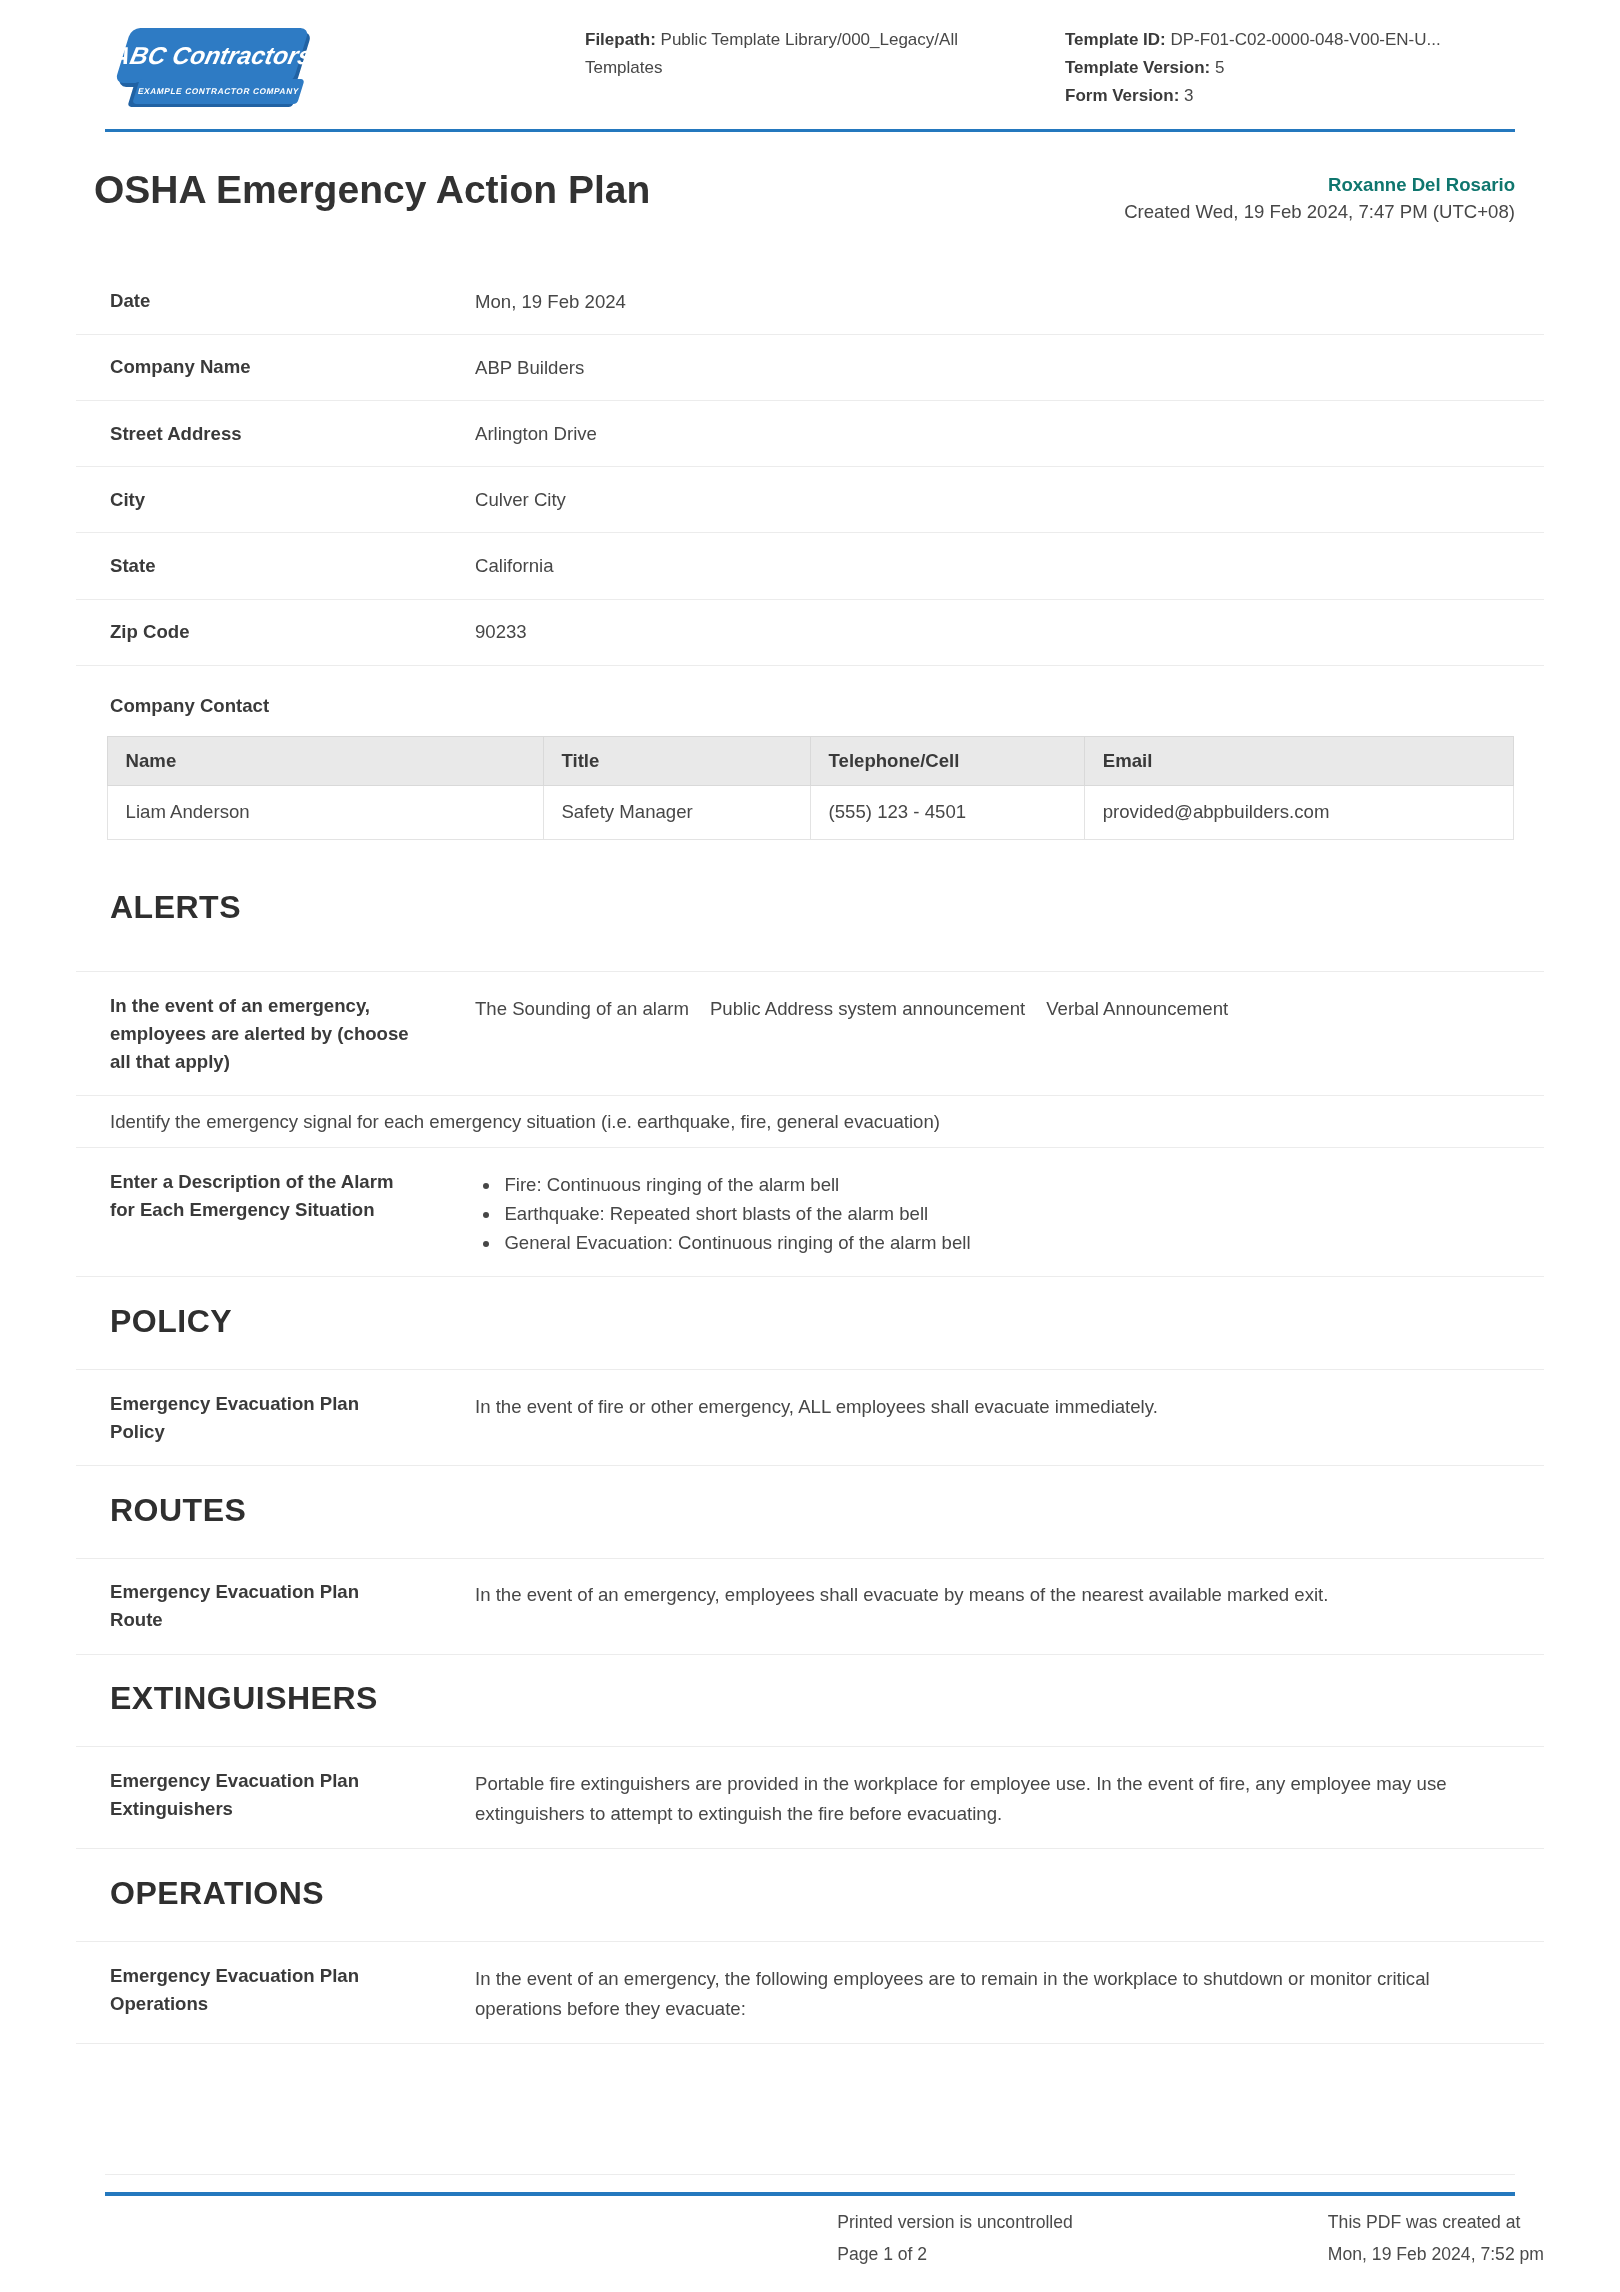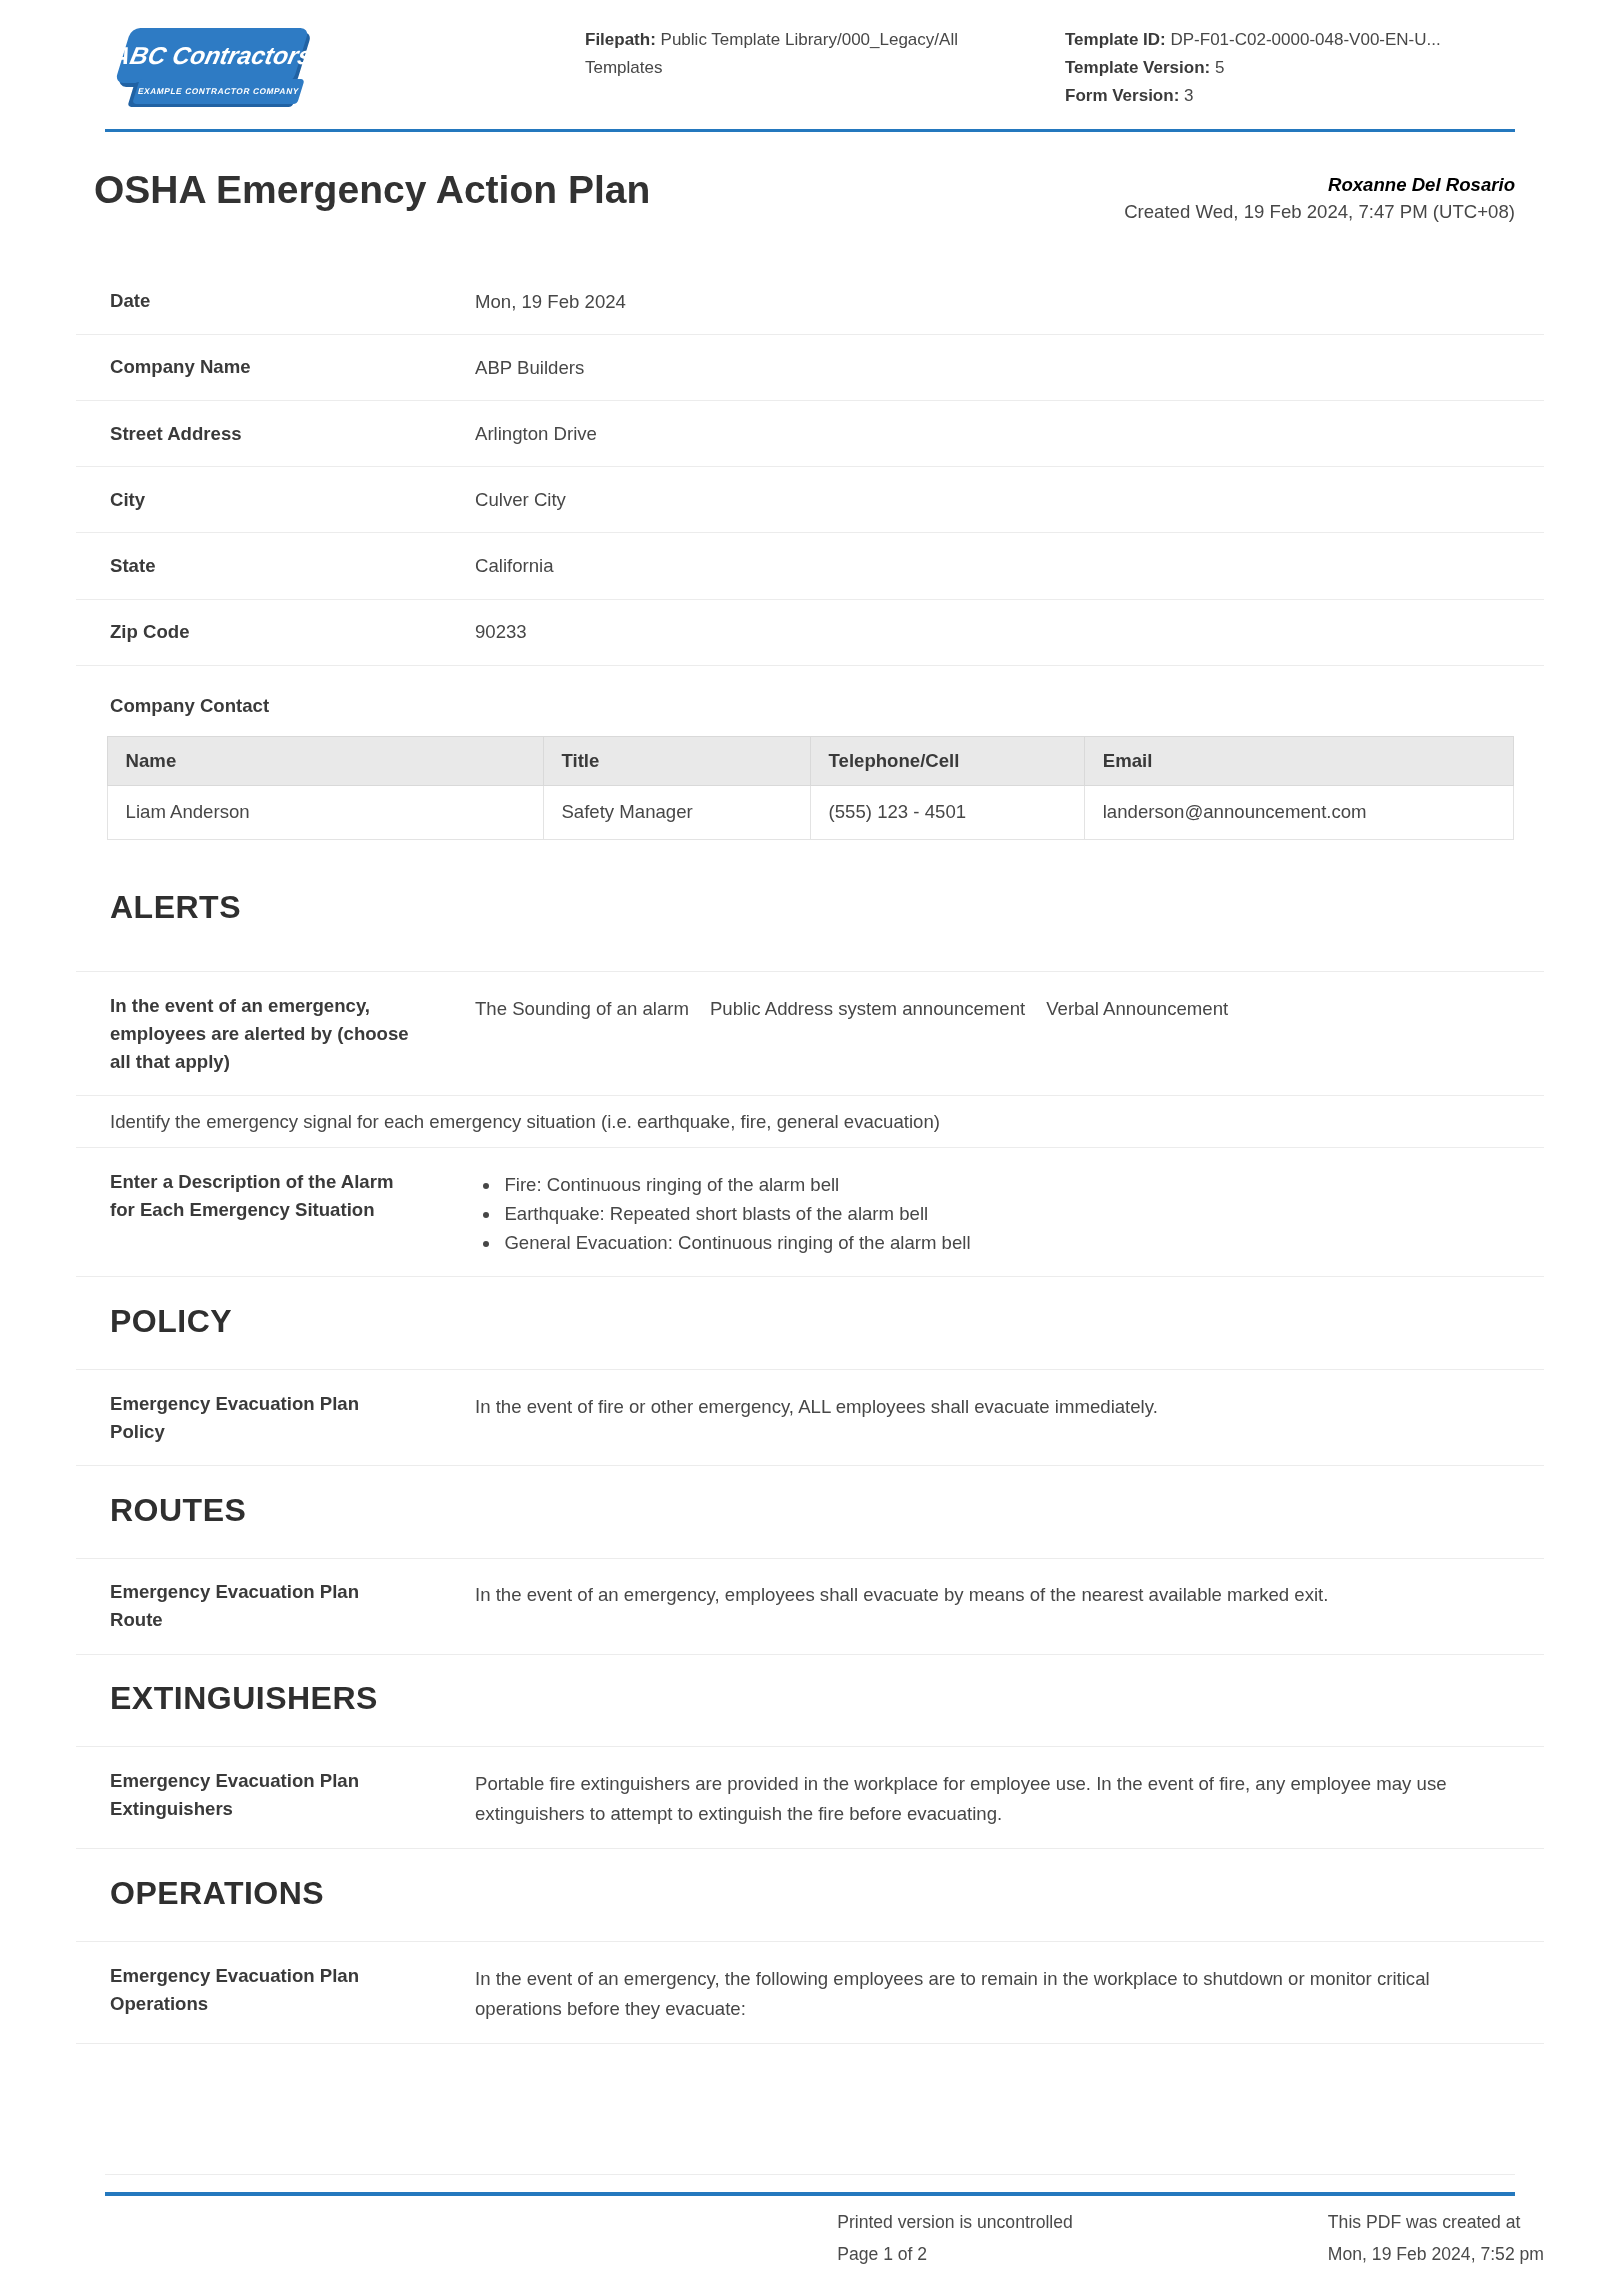--- a/index.html
+++ b/index.html
@@ -33,21 +33,21 @@
   .hi-col { font-size:17px; line-height:28px; color:#474747; }
   .hi-col b { color:#3a3a3a; }
   .hi-col1 { width:441px; margin-right:39px; }
   .hi-col2 { flex:1; }
   .rule-blue { height:2.9px; background:#2478be; margin:19.6px 29px 0; }
 
   
   .title-row { display:flex; justify-content:space-between; align-items:flex-start; margin:35px 29px 0 18px; }
   h1 { font-size:39px; line-height:45px; color:#323232; font-weight:bold; }
   .created-block { text-align:right; line-height:27.4px; padding-top:3.9px; }
-  .created-block .author { font-weight:bold; color:#000000;font-style:italic; }
+  .created-block .author { font-weight:bold; color:#0f766e; }
 
   
   .row { display:flex; align-items:flex-start; padding:19.6px 34px; border-bottom:1px solid #ececec; }
   .row-label { flex:none; width:365px; padding-right:61px; font-weight:bold; color:#3a3a3a; line-height:28px; }
   .row-value { flex:1; line-height:30px; padding-top:2px; }
   .fields { margin-top:43px; }
   .fields .row { padding:18.6px 34px; align-items:center; }
   .fields .row-value { padding-top:0; line-height:25.5px; }
   .section-rows { border-top:1px solid #ececec; }
 
@@ -157,21 +157,21 @@
         <th>Title</th>
         <th>Telephone/Cell</th>
         <th>Email</th>
       </tr>
     </thead>
     <tbody>
       <tr>
         <td>Liam Anderson</td>
         <td>Safety Manager</td>
         <td>(555) 123 - 4501</td>
-        <td>landerson@announcement.com</td>
+        <td>provided@abpbuilders.com</td>
       </tr>
     </tbody>
   </table>
 
   <h2 class="first">ALERTS</h2>
   <div class="section-rows">
     <div class="row">
       <div class="row-label">In the event of an emergency, employees are alerted by (choose all that apply)</div>
       <div class="row-value multi-vals">
         <span>The Sounding of an alarm</span>

